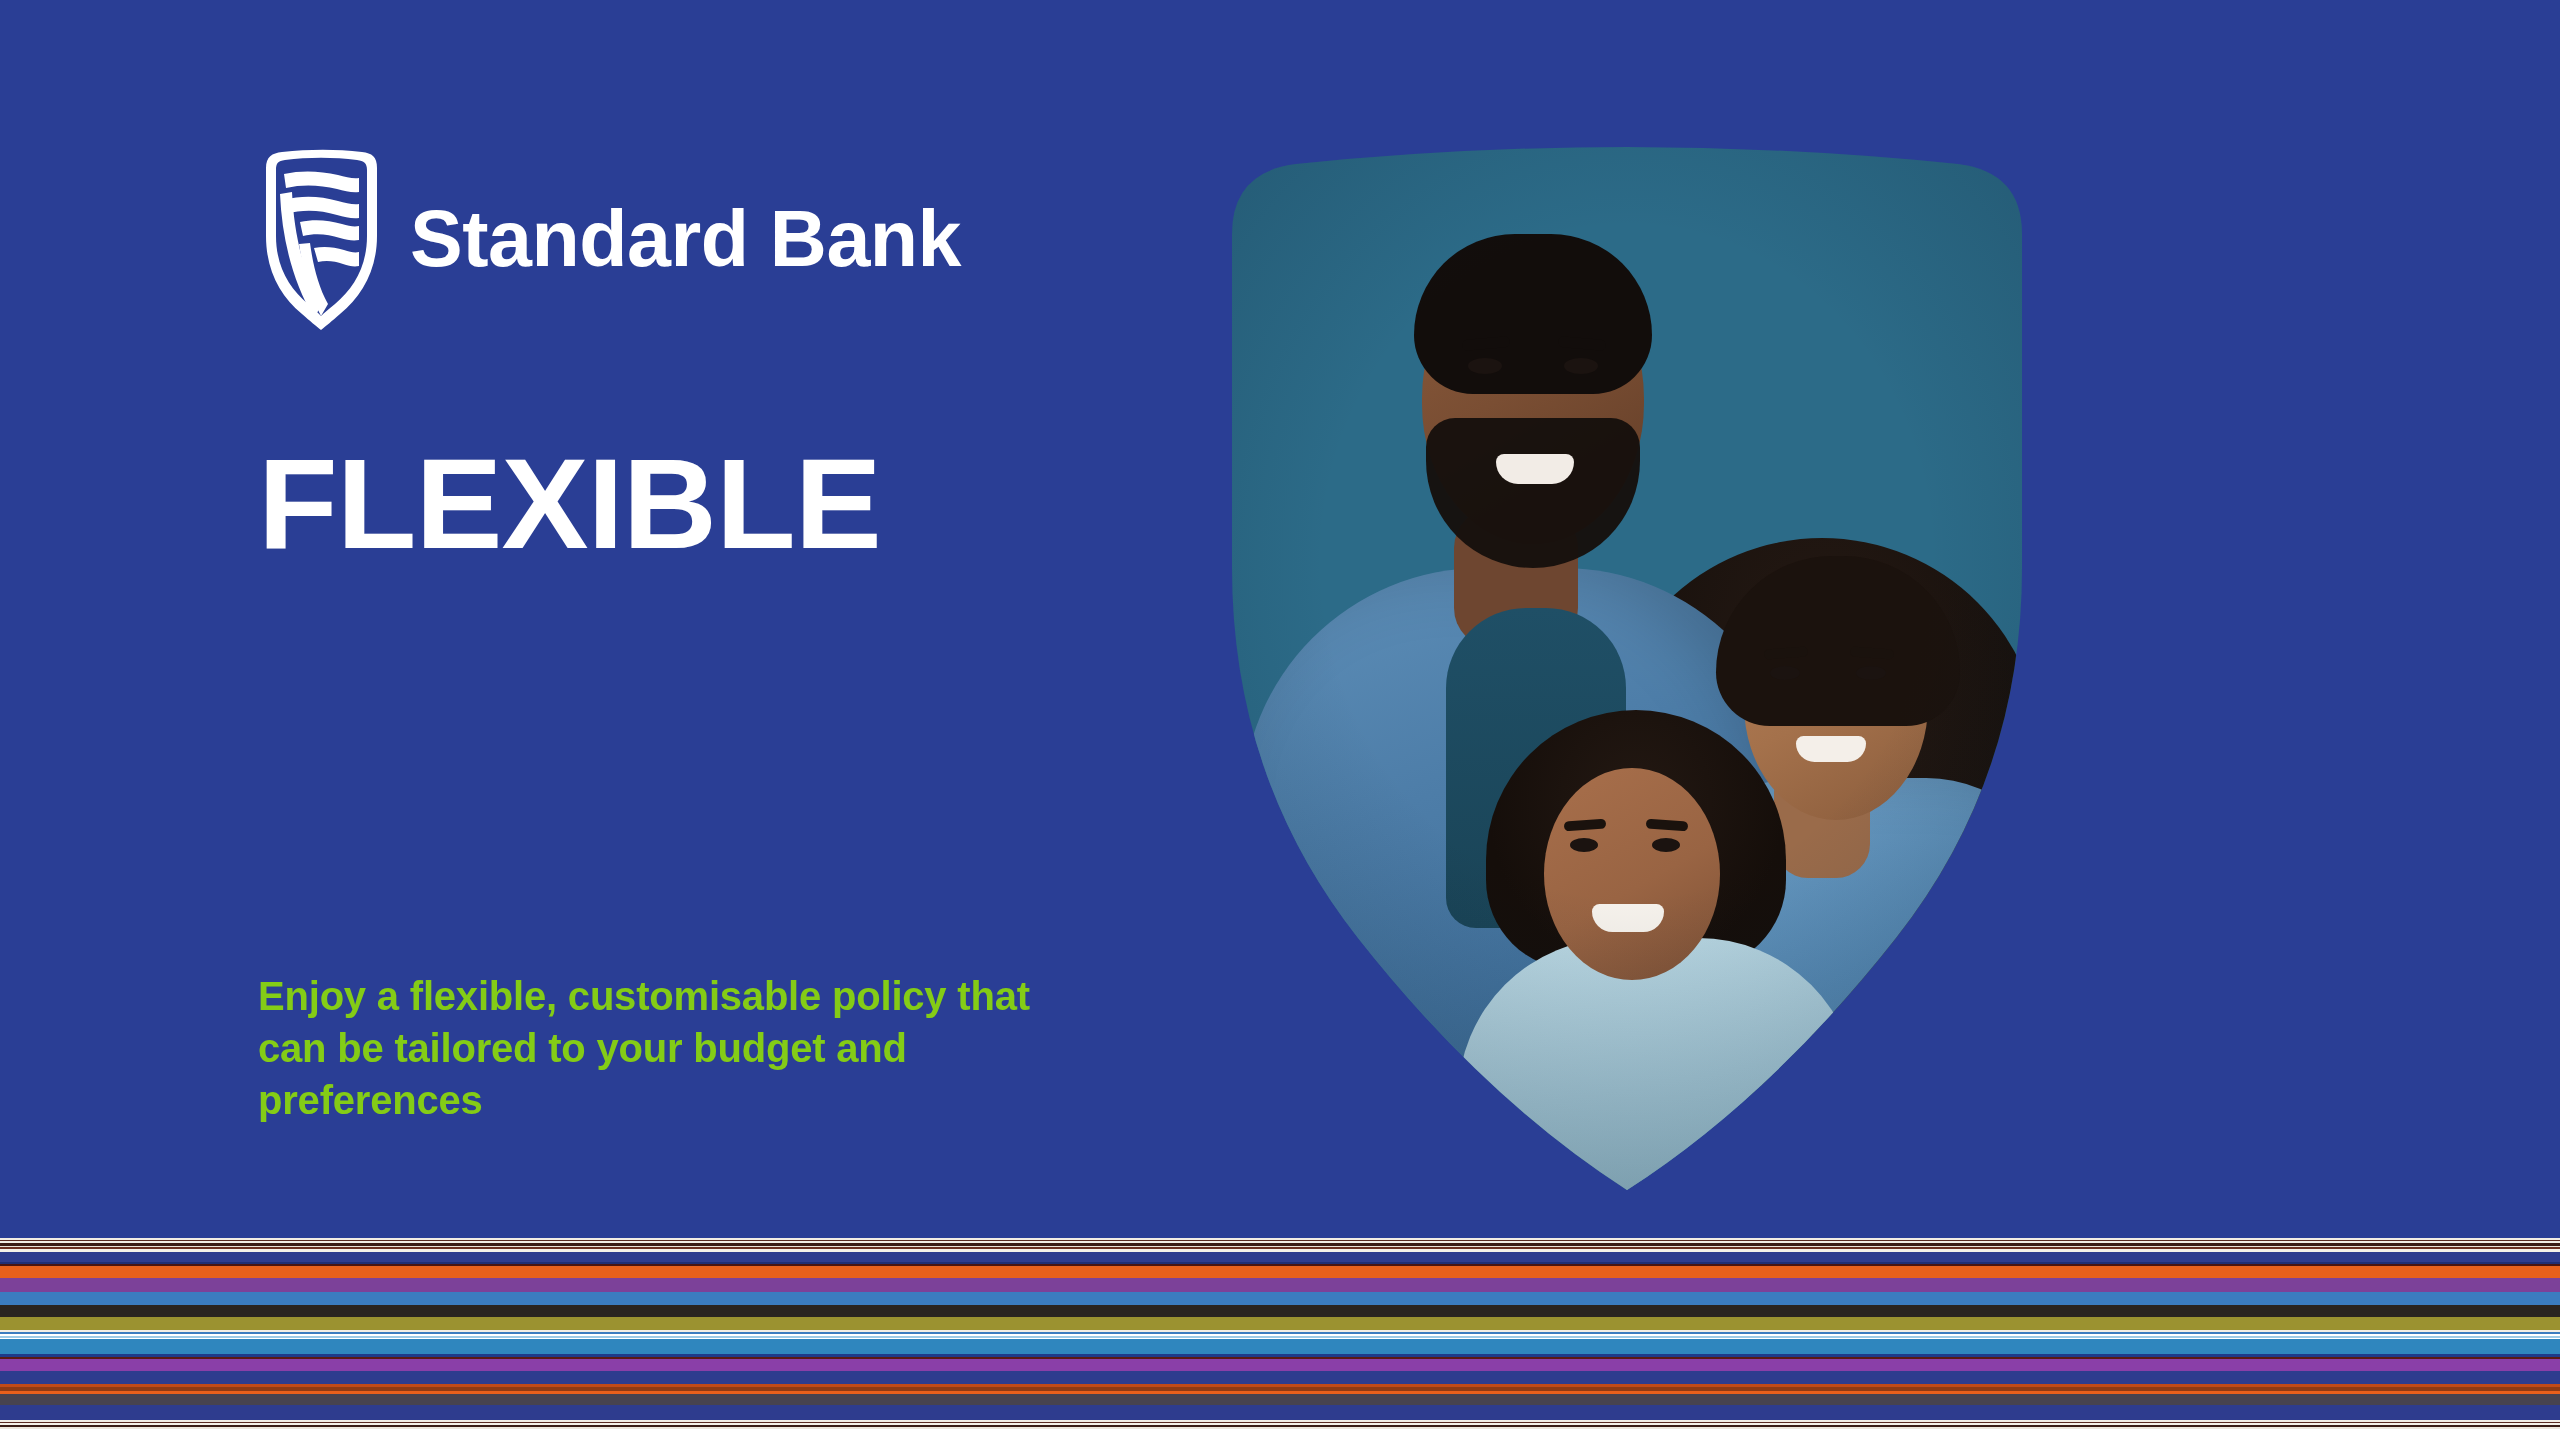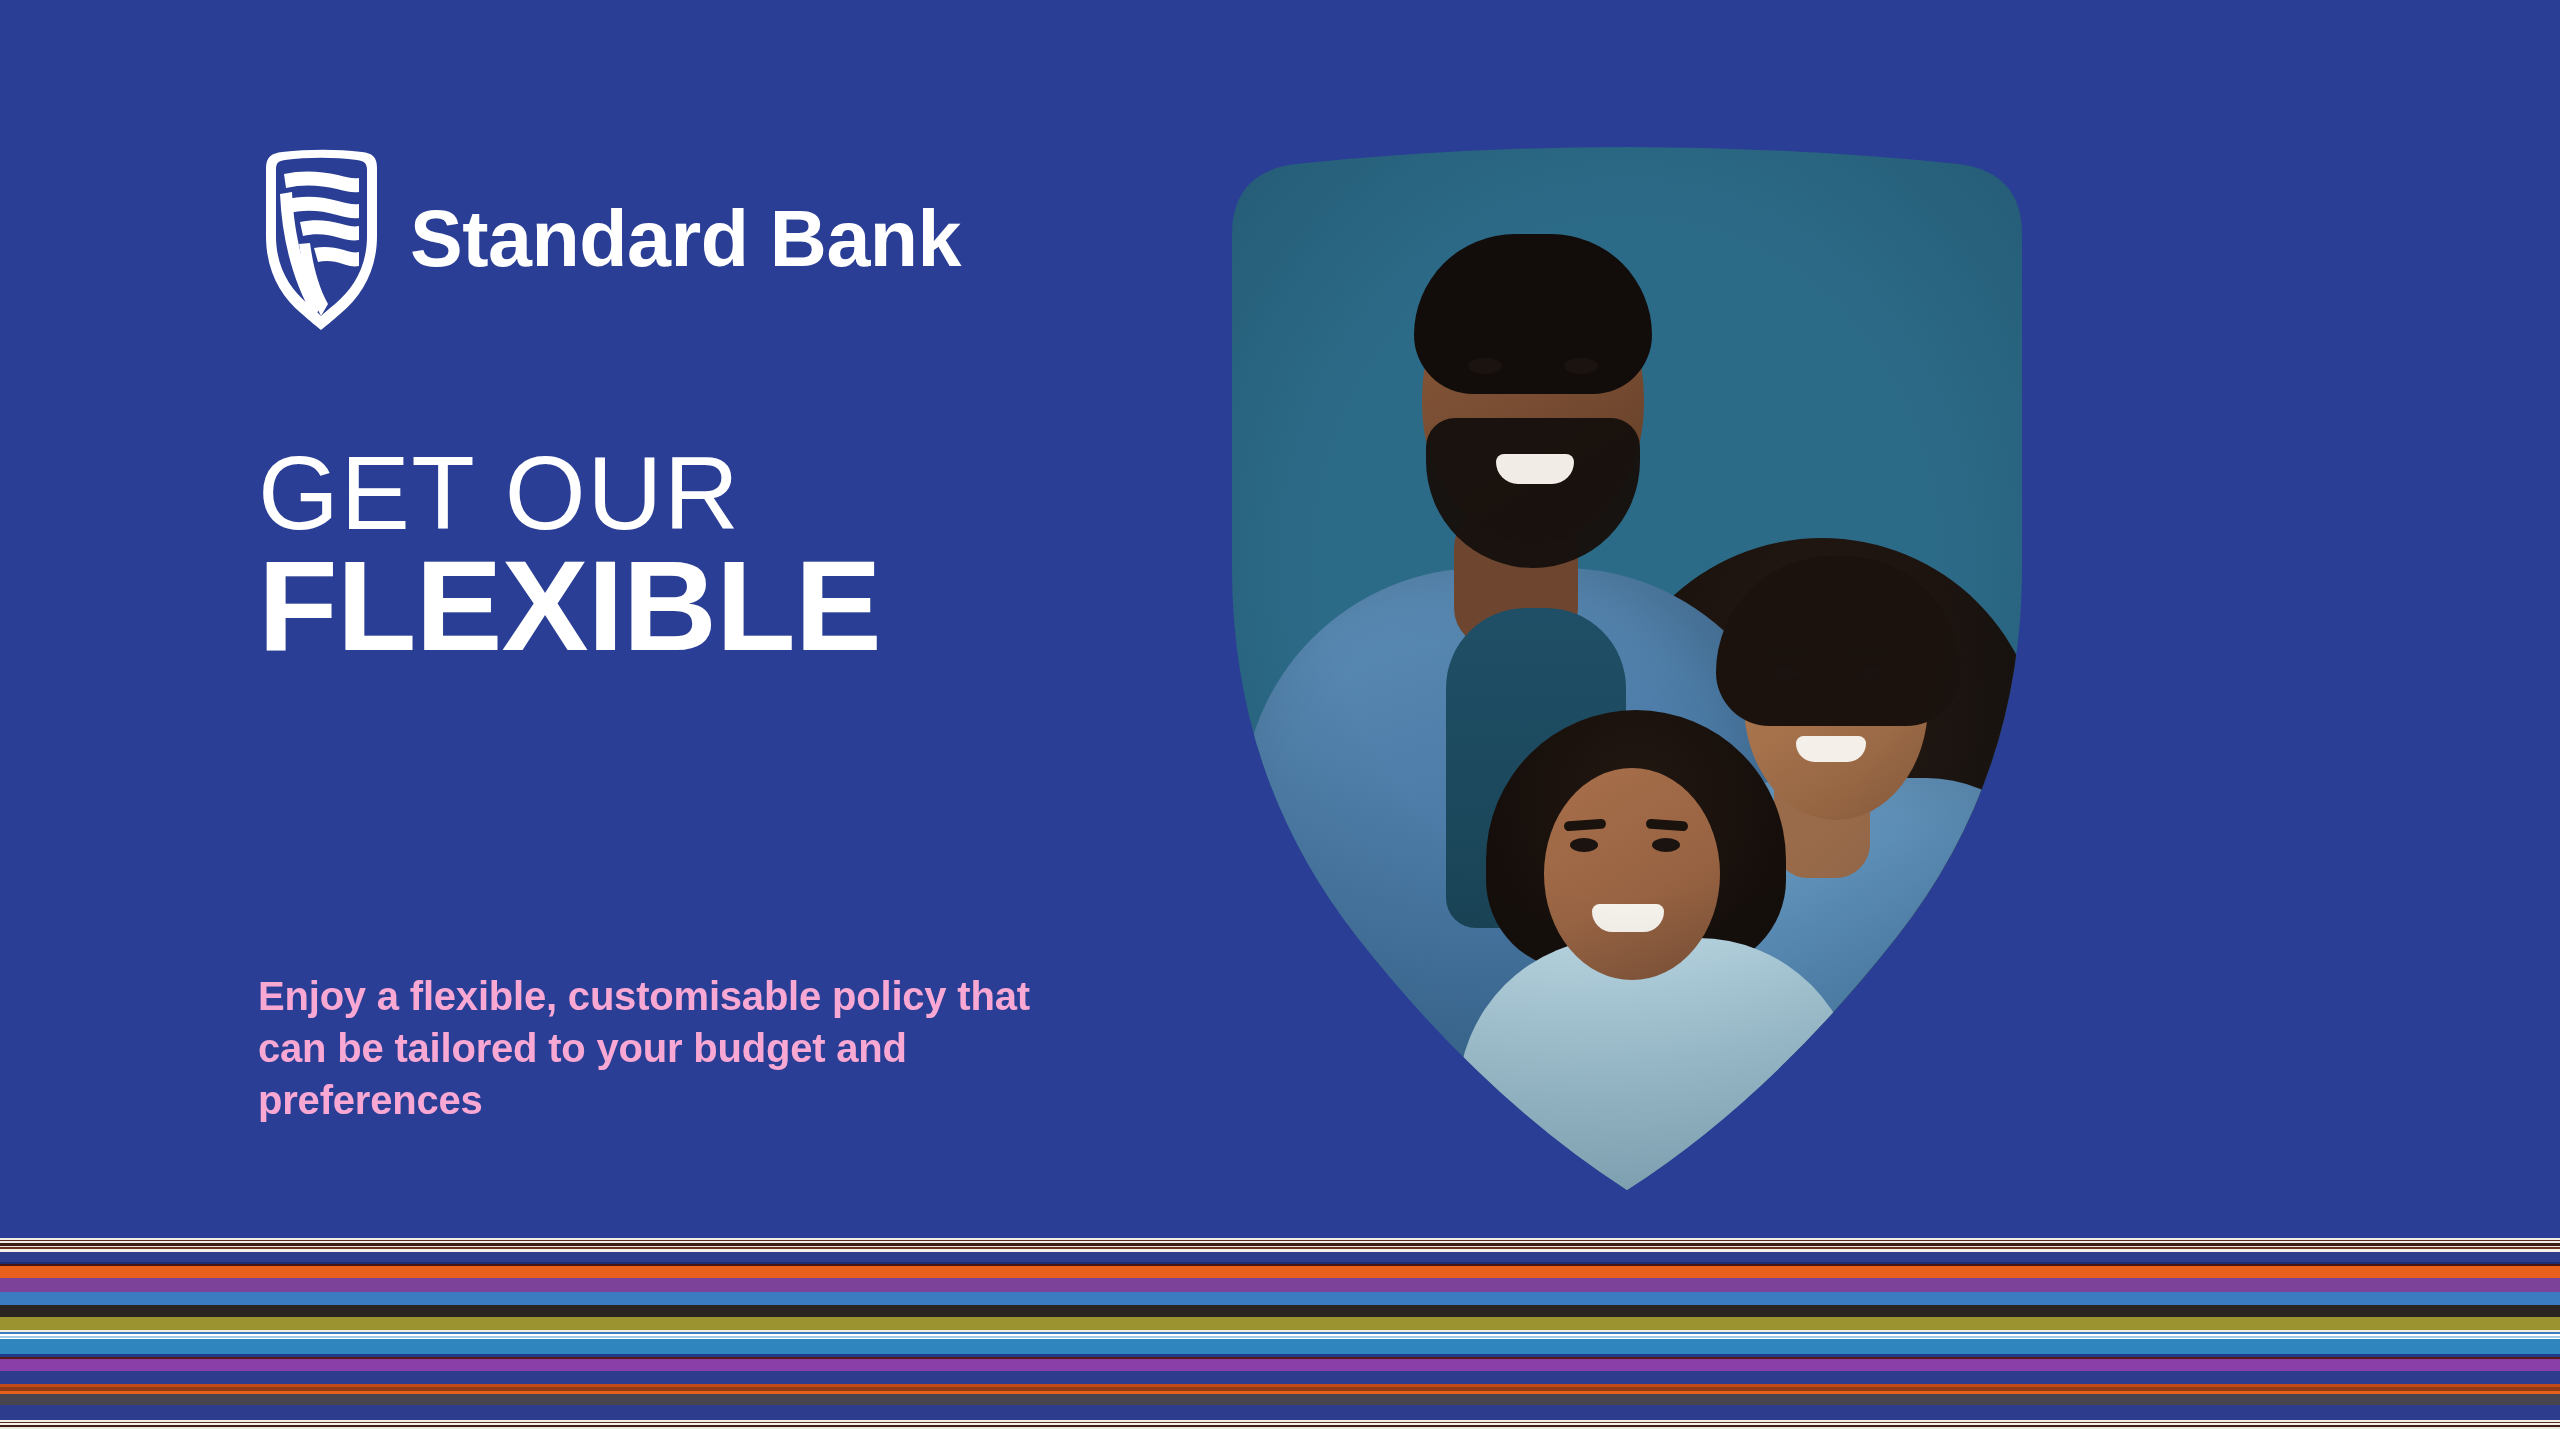--- a/index.html
+++ b/index.html
@@ -90,21 +90,21 @@
     transform: scaleX(1.0);
     transform-origin: left center;
   }
 
   
   .subcopy {
     position: absolute;
     left: 0px;
     top: 930px;
     width: 790px;
-    color: #f9a8d4;
+    color: #84cc16;
     font-size: 40px;
     font-weight: bold;
     line-height: 1.30;
     letter-spacing: -0.2px;
   }
 
   
   .shield-wrap {
     position: absolute;
     left: 1196px;
@@ -251,21 +251,20 @@
         <path fill="#ffffff" d="M26 52 C44 47 62 48 80 53 C88 55 95 57 101 56 L101 70 C94 71 87 69 79 67 C62 62 45 61 28 66 Z"></path>
         <path fill="#ffffff" d="M42 74 C56 71 70 72 84 76 C91 78 96 79 101 78 L101 92 C95 93 89 92 82 90 C70 86 57 85 45 88 Z"></path>
         <path fill="#ffffff" d="M56 100 C66 98 76 99 86 102 C92 104 97 105 101 104 L101 118 C96 119 91 118 85 116 C77 113 68 112 60 114 Z"></path>
         <path fill="#ffffff" d="M22 46 L34 44 C36 84 44 122 63 158 L56 170 C34 132 24 90 22 46 Z"></path>
         <path fill="#ffffff" d="M41 96 L52 95 C55 117 60 138 70 156 L63 168 C52 147 45 122 41 96 Z"></path>
       </svg>
       <div class="logo-wordmark">Standard Bank</div>
     </div>
 
     <div class="headline">
-      <span class="hl-line hl-small">GET OUR</span>
       <span class="hl-line hl-bold">FLEXIBLE</span>
     </div>
 
     <p class="subcopy">Enjoy a flexible, customisable policy that can be tailored to your budget and preferences</p>
   </div>
 
   <div class="shield-wrap">
     <div class="shield-clip">
       <div class="photo">
         <div class="p-layer mom-hair-back"></div>

